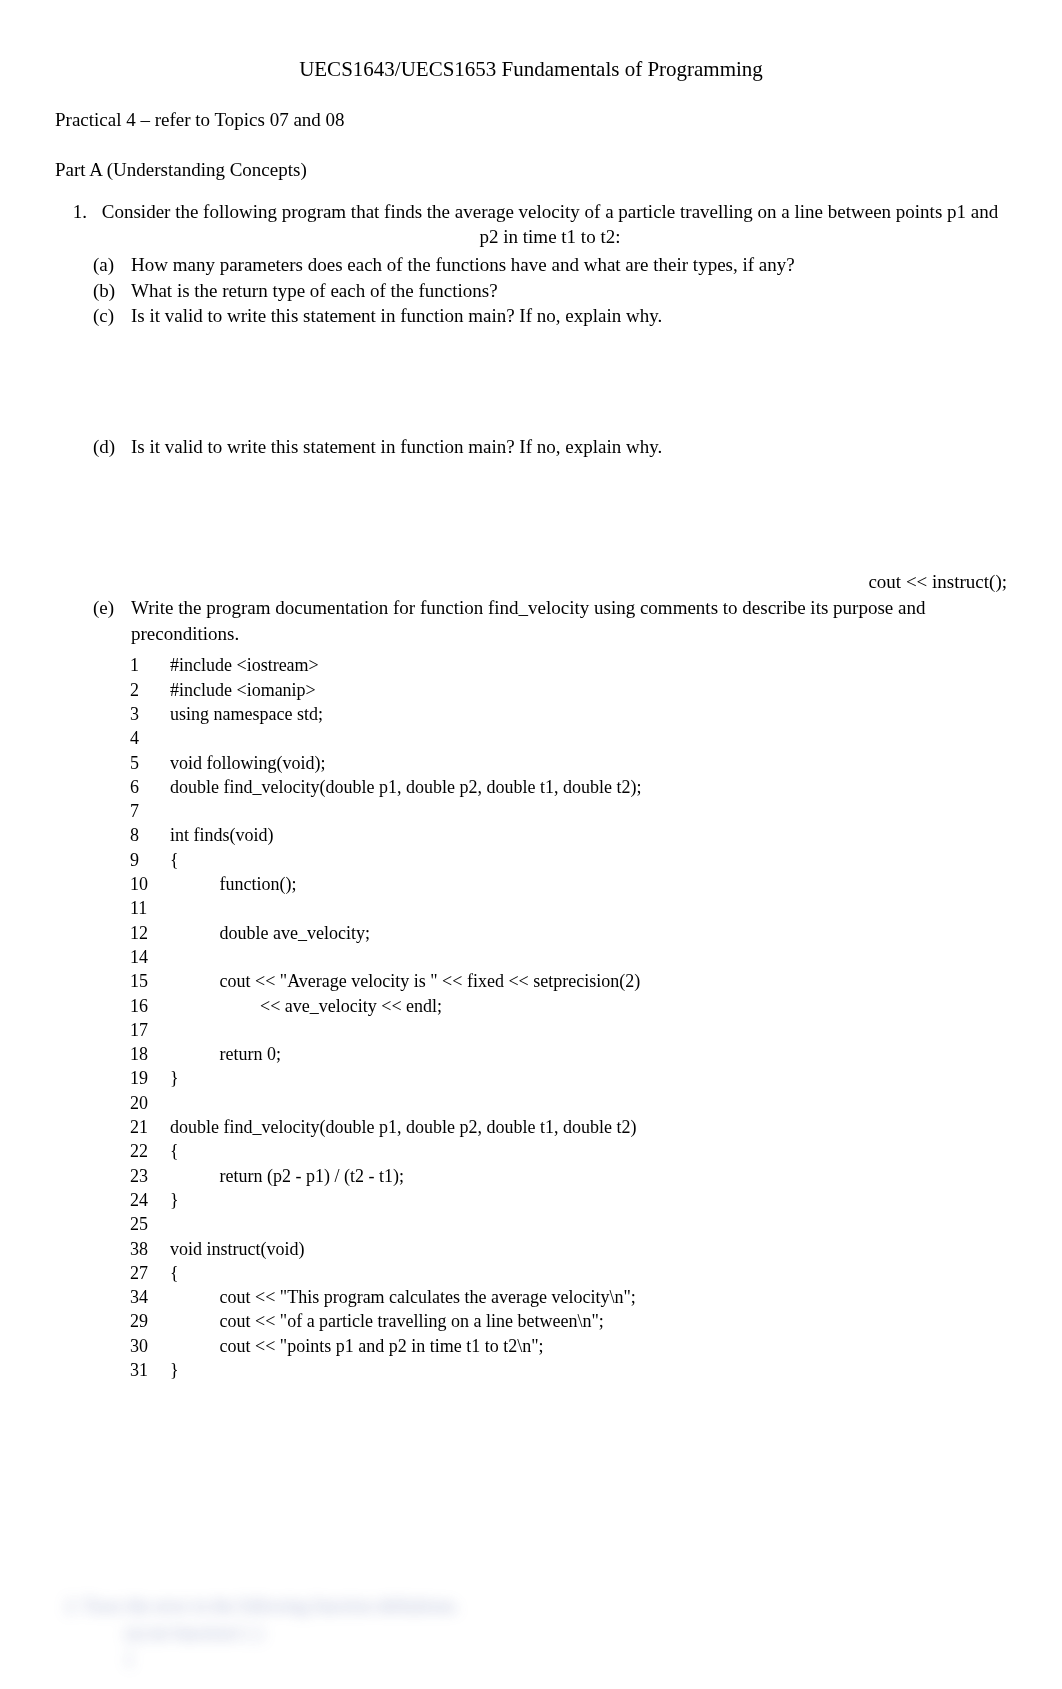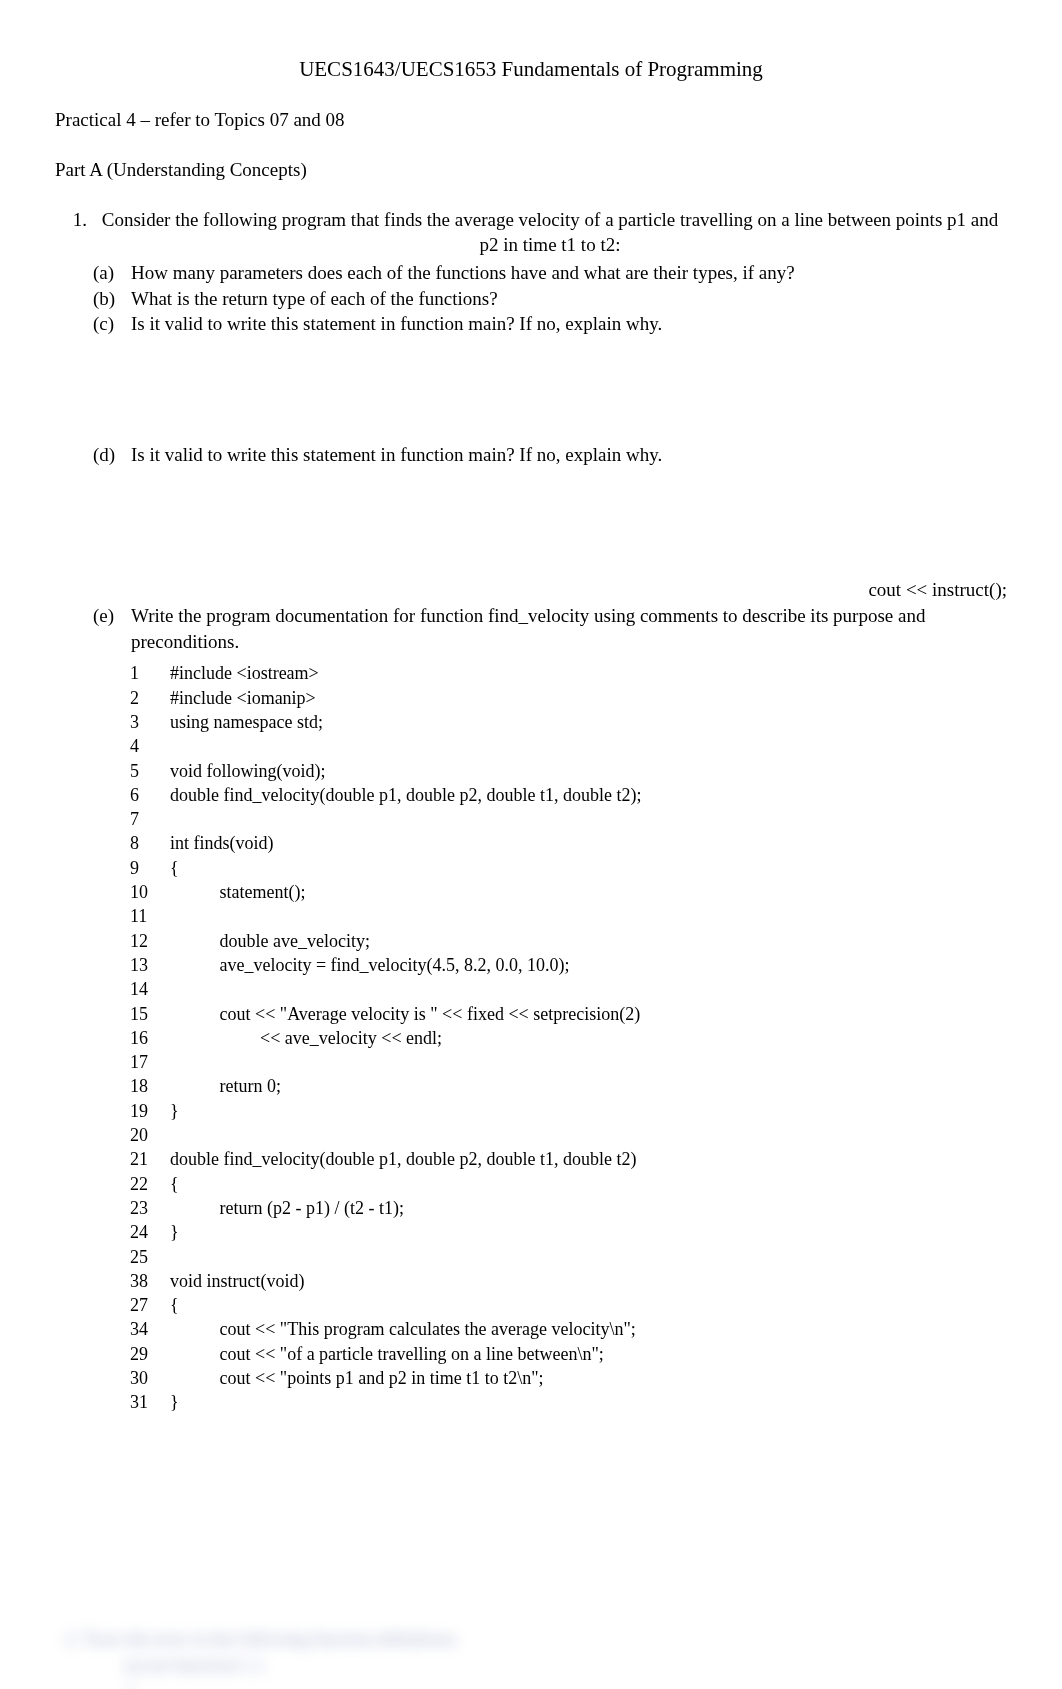--- a/index.html
+++ b/index.html
@@ -19,21 +19,21 @@
   h1.header {
     font-size: 21px;
     font-weight: normal;
     margin: 0 0 24px 0;
     text-align: center;
   }
   .subhead {
     margin-bottom: 24px;
   }
   .parta {
-    margin-bottom: 24px;
+    margin-bottom: 16px;
   }
   ol.main-list {
     list-style: none;
     padding: 0;
     margin: 0;
   }
   ol.main-list > li {
     display: flex;
     margin-bottom: 20px;
   }
@@ -150,24 +150,23 @@
         <div class="code-block">
           <div class="code-line"><span class="ln">1</span><span class="code">#include &lt;iostream&gt;</span></div>
           <div class="code-line"><span class="ln">2</span><span class="code">#include &lt;iomanip&gt;</span></div>
           <div class="code-line"><span class="ln">3</span><span class="code">using namespace std;</span></div>
           <div class="code-line"><span class="ln">4</span><span class="code"></span></div>
           <div class="code-line"><span class="ln">5</span><span class="code">void following(void);</span></div>
           <div class="code-line"><span class="ln">6</span><span class="code">double find_velocity(double p1, double p2, double t1, double t2);</span></div>
           <div class="code-line"><span class="ln">7</span><span class="code"></span></div>
           <div class="code-line"><span class="ln">8</span><span class="code">int finds(void)</span></div>
           <div class="code-line"><span class="ln">9</span><span class="code">{</span></div>
-          <div class="code-line"><span class="ln">10</span><span class="code">           statement();</span></div>
+          <div class="code-line"><span class="ln">10</span><span class="code">           function();</span></div>
           <div class="code-line"><span class="ln">11</span><span class="code"></span></div>
           <div class="code-line"><span class="ln">12</span><span class="code">           double ave_velocity;</span></div>
-          <div class="code-line"><span class="ln">13</span><span class="code">           ave_velocity = find_velocity(4.5, 8.2, 0.0, 10.0);</span></div>
           <div class="code-line"><span class="ln">14</span><span class="code"></span></div>
           <div class="code-line"><span class="ln">15</span><span class="code">           cout &lt;&lt; "Average velocity is " &lt;&lt; fixed &lt;&lt; setprecision(2)</span></div>
           <div class="code-line"><span class="ln">16</span><span class="code">                    &lt;&lt; ave_velocity &lt;&lt; endl;</span></div>
           <div class="code-line"><span class="ln">17</span><span class="code"></span></div>
           <div class="code-line"><span class="ln">18</span><span class="code">           return 0;</span></div>
           <div class="code-line"><span class="ln">19</span><span class="code">}</span></div>
           <div class="code-line"><span class="ln">20</span><span class="code"></span></div>
           <div class="code-line"><span class="ln">21</span><span class="code">double find_velocity(double p1, double p2, double t1, double t2)</span></div>
           <div class="code-line"><span class="ln">22</span><span class="code">{</span></div>
           <div class="code-line"><span class="ln">23</span><span class="code">           return (p2 - p1) / (t2 - t1);</span></div>

